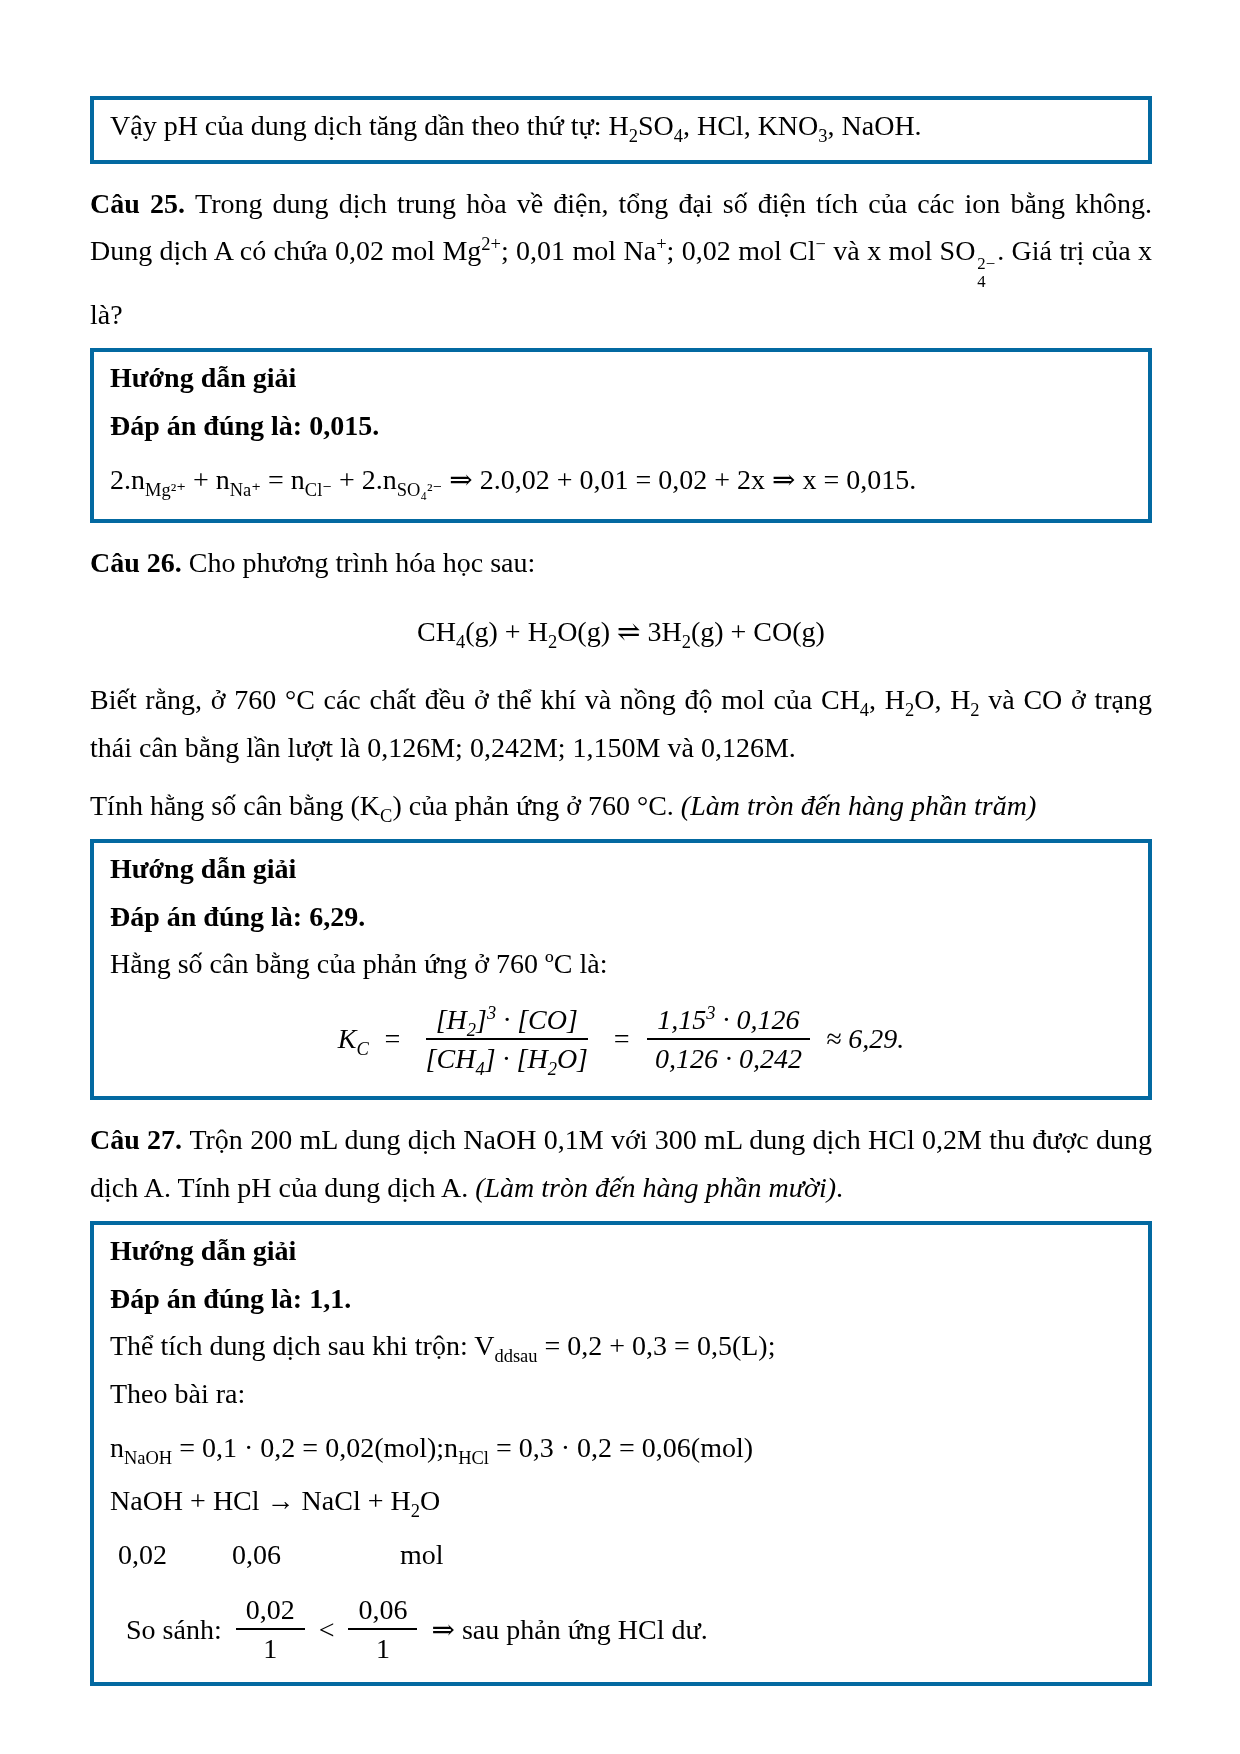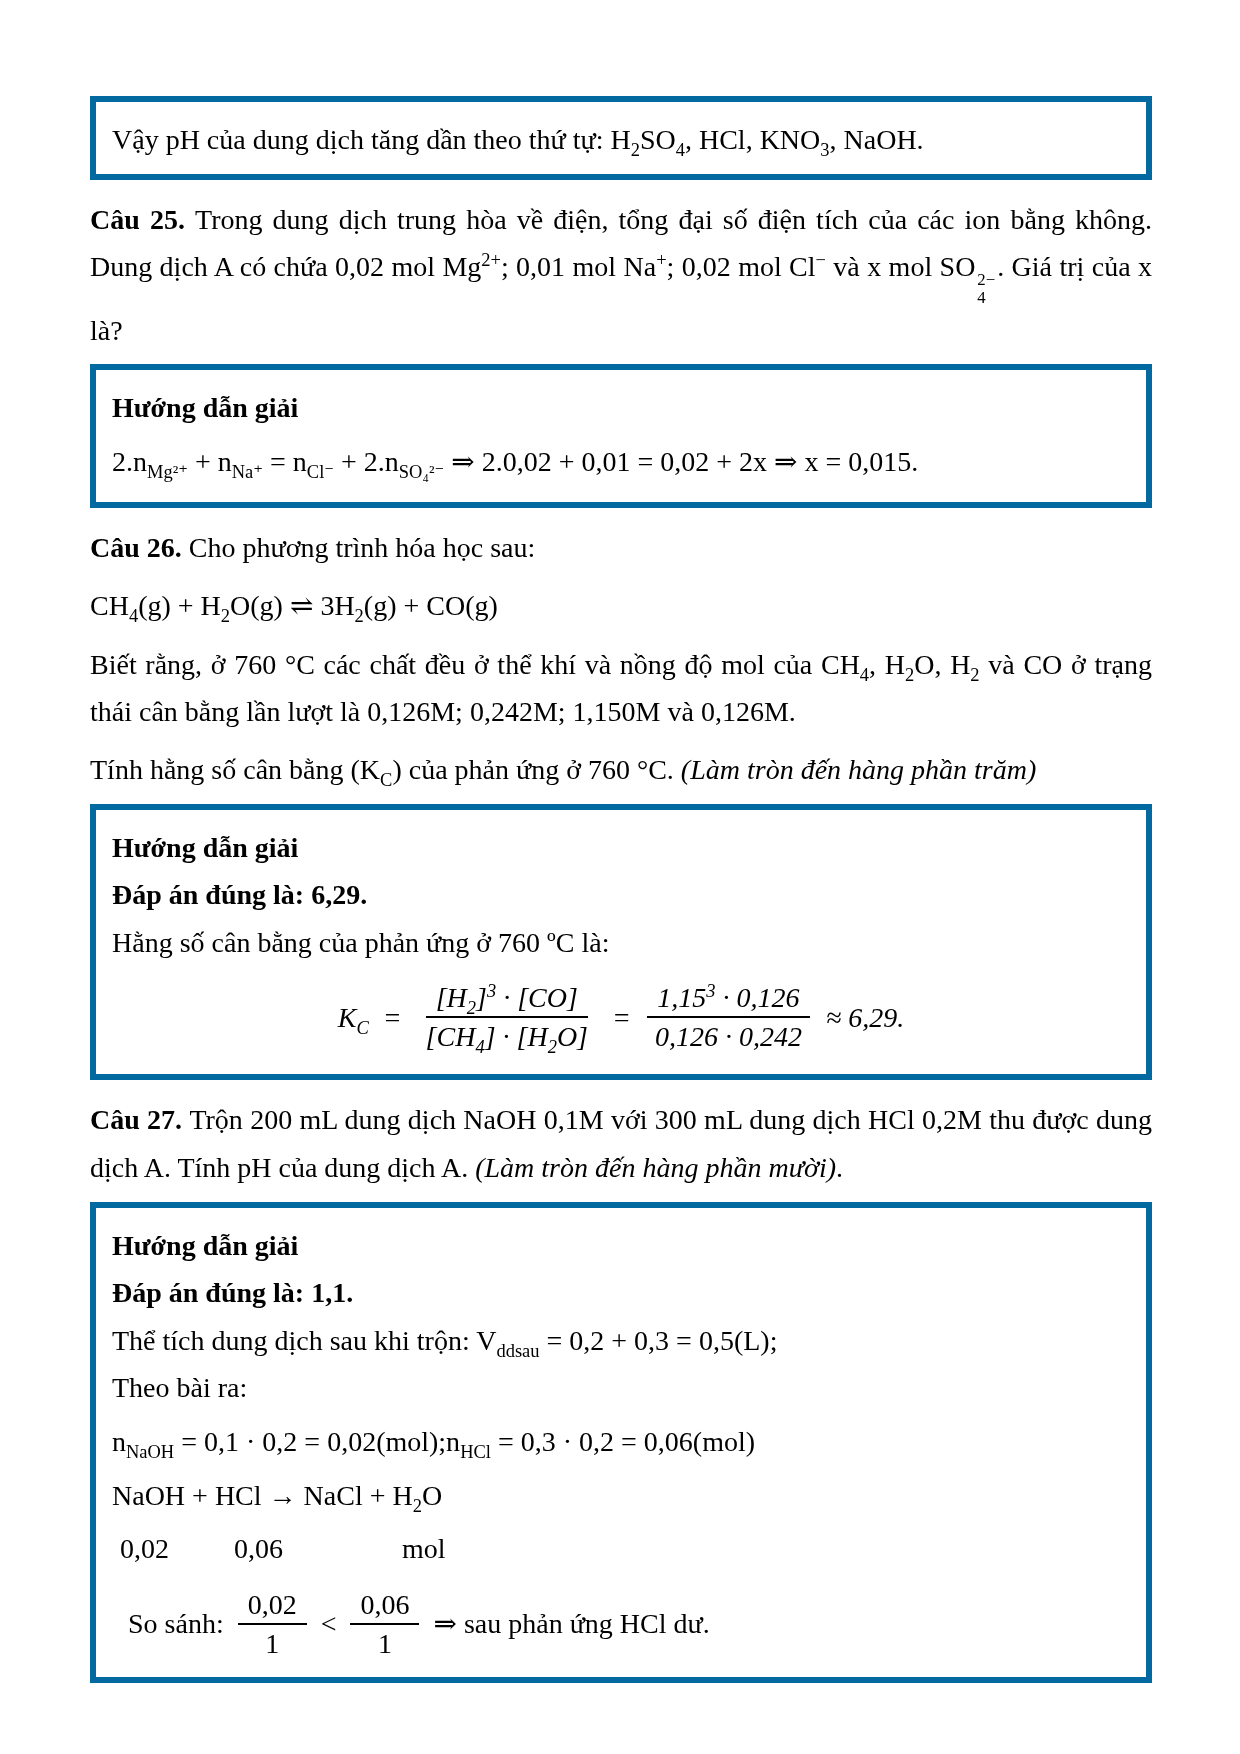--- a/index.html
+++ b/index.html
@@ -7,23 +7,23 @@
   body {
     width: 1240px; height: 1754px;
     background: #ffffff; color: #000000;
     font-family: "Liberation Serif", "DejaVu Serif", serif;
     font-size: 28px; line-height: 1.7;
     overflow: hidden;
   }
   .page { padding: 96px 88px 30px 90px; }
   p { margin: 0; }
   .para { text-align: justify; margin: 8px 0 10px; }
-  .box { border: 6px solid #0369a1; padding: 14px 16px 10px; margin: 6px 0 16px; }
+  .box { border: 4px solid #0369a1; padding: 2px 16px 10px; margin: 6px 0 16px; }
   .bold { font-weight: bold; }
-  .center { text-align: left; margin: 11px 0; }
+  .center { text-align: center; margin: 21px 0; }
   .formula-line { margin: 6px 0; }
   .formula-center { display: flex; align-items: center; justify-content: center; gap: 14px; margin: 14px 0 10px; font-style: italic; }
   .formula-flex { display: flex; align-items: center; gap: 14px; margin: 14px 16px 6px; }
   .frac { display: inline-flex; flex-direction: column; align-items: center; line-height: 1.25; }
   .frac .num { border-bottom: 2px solid #000; padding: 0 10px 1px; }
   .frac .den { padding: 1px 10px 0; }
   sub, sup { line-height: 0; font-size: 66%; }
   .stack { display: inline-flex; flex-direction: column; align-items: flex-start; font-size: 60%; line-height: 1.08; vertical-align: -0.5em; margin: 0 2px; }
   .amounts span { display: inline-block; }
   .amt-a { margin-left: 8px; }
@@ -41,20 +41,21 @@
     <p>Vậy pH của dung dịch tăng dần theo thứ tự: H<sub>2</sub>SO<sub>4</sub>, HCl, KNO<sub>3</sub>, NaOH.</p>
   </div>
 
   <p class="para"><b>Câu 25. </b>Trong dung dịch trung hòa về điện, tổng đại số điện tích của các ion bằng không. Dung dịch A có chứa 0,02 mol Mg<sup>2+</sup>; 0,01 mol Na<sup>+</sup>; 0,02 mol Cl<sup>−</sup> và x mol SO<span class="stack">
         <span>2−</span>
         <span>4</span>
       </span>. Giá trị của x là?</p>
 
   <div class="box">
     <p class="bold">Hướng dẫn giải</p>
+    <p class="bold">Đáp án đúng là: 0,015.</p>
     <p class="formula-line"> 2.n<sub>Mg²⁺</sub> + n<sub>Na⁺</sub> = n<sub>Cl⁻</sub> + 2.n<sub>SO₄²⁻</sub> ⇒ 2.0,02 + 0,01 = 0,02 + 2x ⇒ x = 0,015.</p>
   </div>
 
   <p class="para"><b>Câu 26. </b>Cho phương trình hóa học sau:</p>
   <p class="center">CH<sub>4</sub>(g) + H<sub>2</sub>O(g) ⇌ 3H<sub>2</sub>(g) + CO(g)</p>
   <p class="para">Biết rằng, ở 760 °C các chất đều ở thể khí và nồng độ mol của CH<sub>4</sub>, H<sub>2</sub>O, H<sub>2</sub> và CO ở trạng thái cân bằng lần lượt là 0,126M; 0,242M; 1,150M và 0,126M.</p>
   <p class="para">Tính hằng số cân bằng (K<sub>C</sub>) của phản ứng ở 760 °C. <i>(Làm tròn đến hàng phần trăm)</i></p>
 
   <div class="box">
     <p class="bold">Hướng dẫn giải</p>

